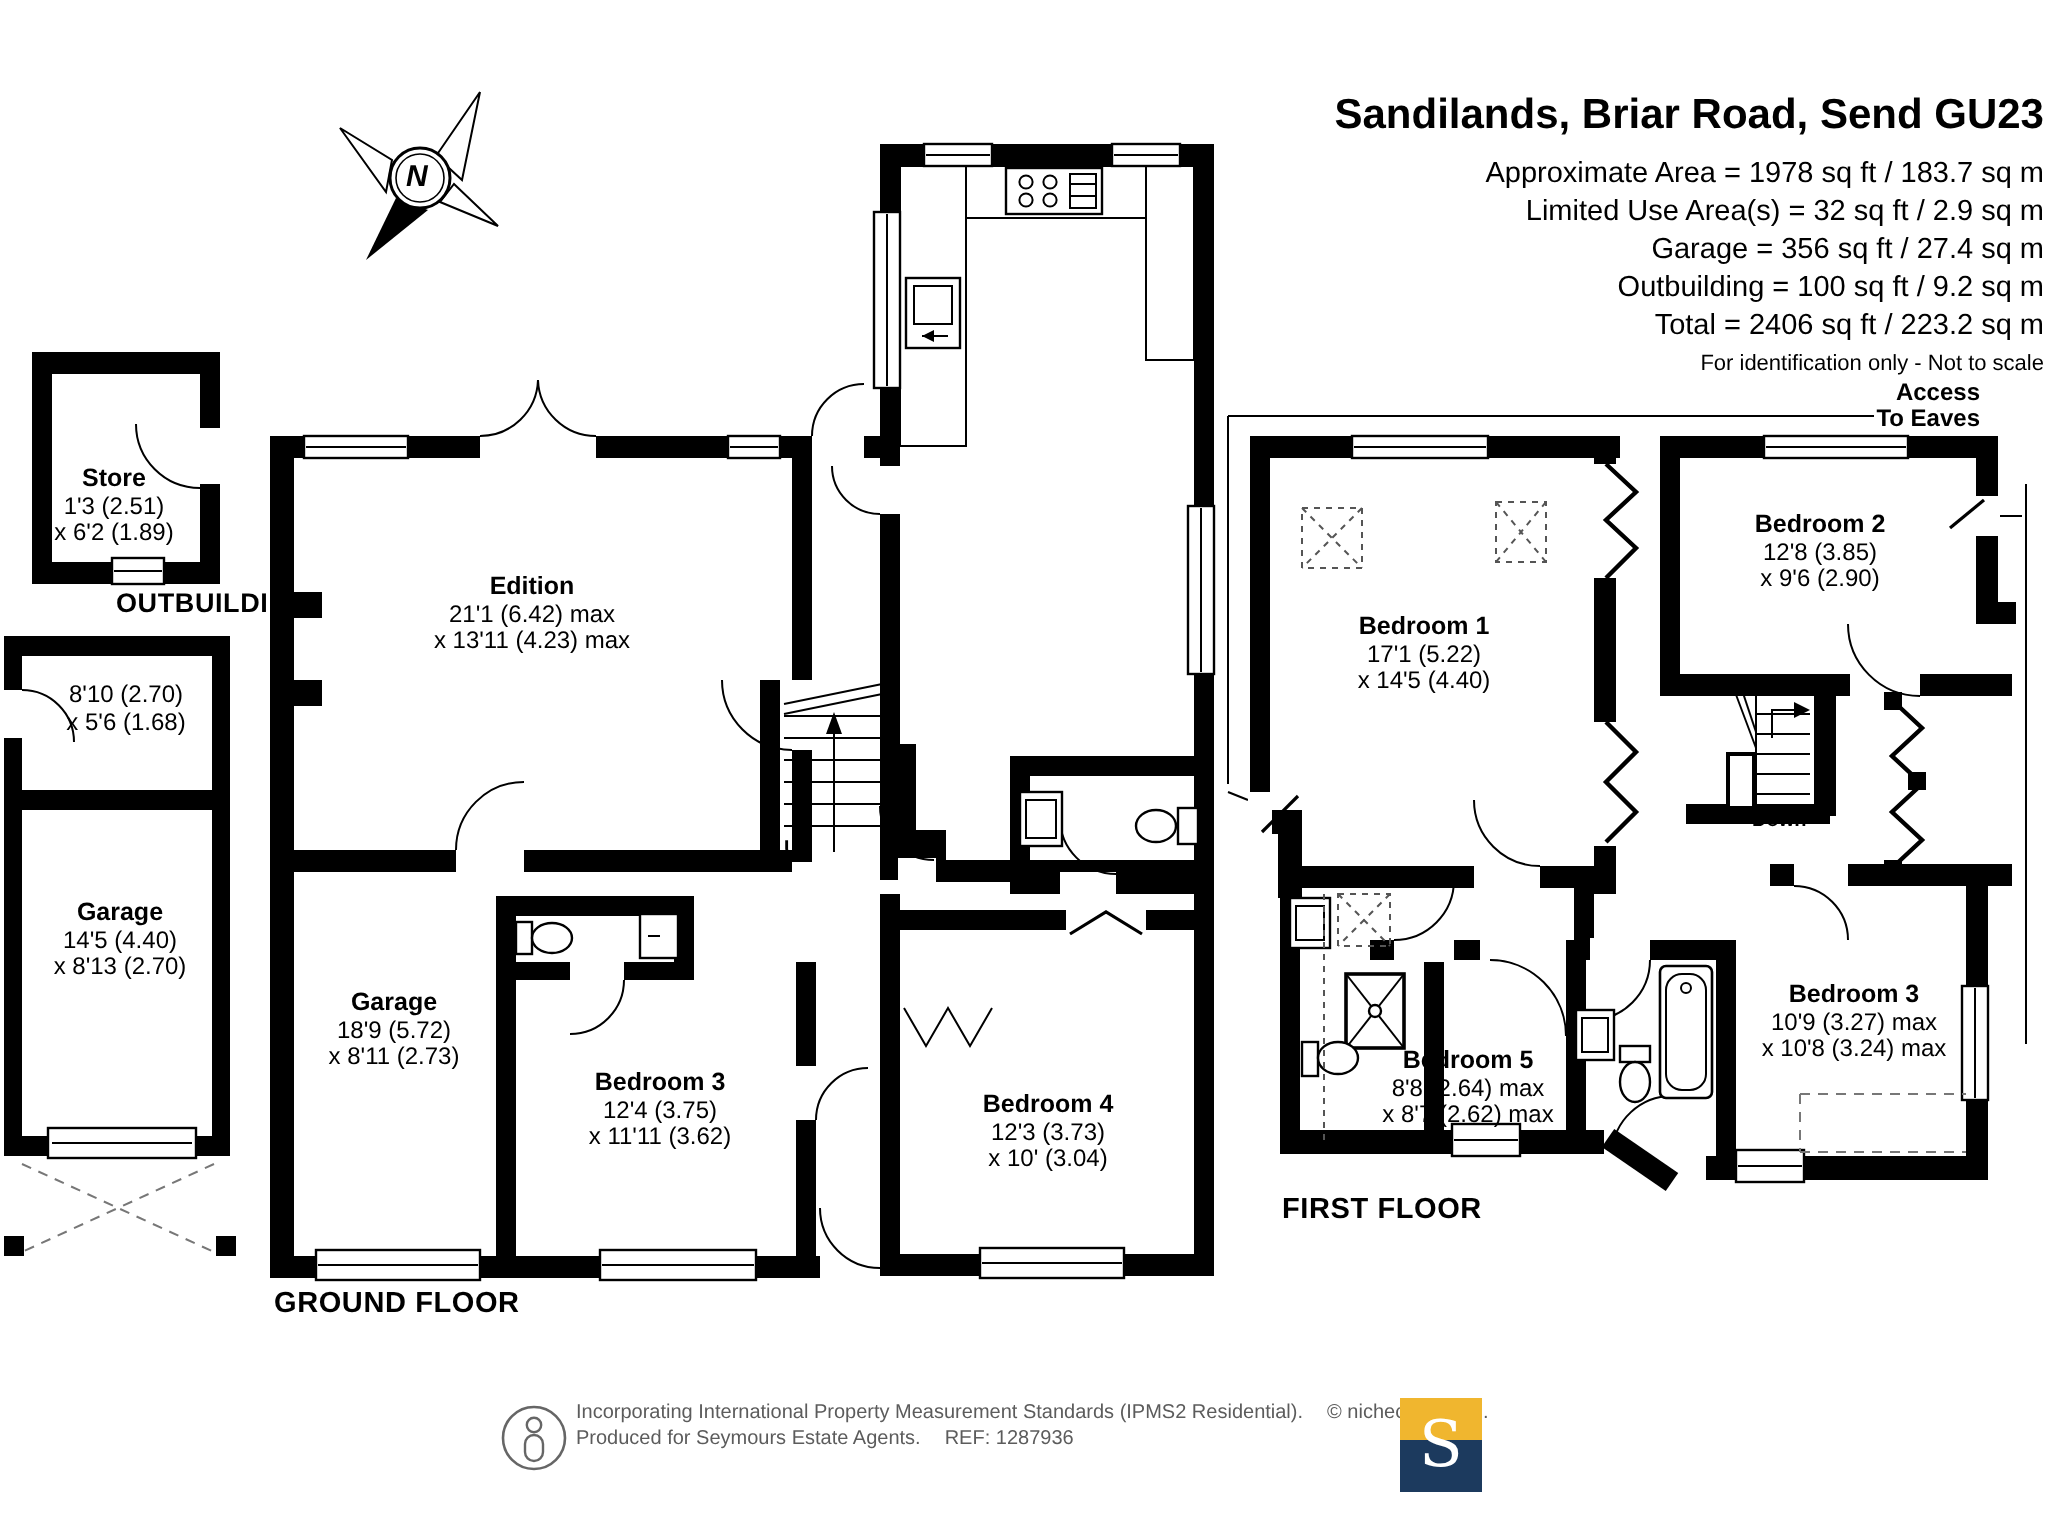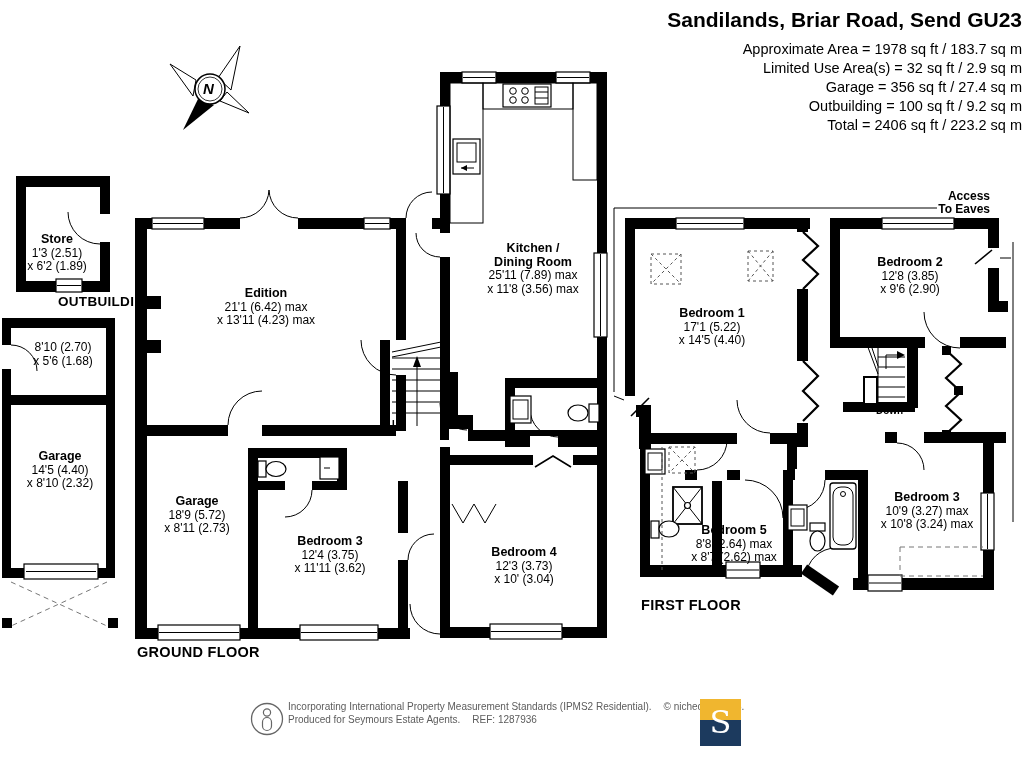--- a/index.html
+++ b/index.html
@@ -10,21 +10,21 @@
   .win{fill:#fff;stroke:#000;stroke-width:1.2;}
   .open{fill:#fff;}
   .thin{stroke:#000;stroke-width:1;fill:none;}
   .thin2{stroke:#000;stroke-width:1.6;fill:none;}
   .arc{stroke:#000;stroke-width:1;fill:none;}
   .fix{stroke:#000;stroke-width:1.2;fill:#fff;}
   .dash{stroke:#777;stroke-width:1;fill:none;stroke-dasharray:5 4;}
   .dashb{stroke:#555;stroke-width:1;fill:none;stroke-dasharray:3 3;}
   .zig{stroke:#000;stroke-width:2.2;fill:none;}
   .hdr{position:absolute;top:8px;right:2px;text-align:right;}
-  .hdr-title{font-size:21px;font-weight:bold;margin-bottom:8px;}
+  .hdr-title{font-size:21px;font-weight:bold;margin-bottom:8px;margin-top:38px;}
   .hdr-line{font-size:14.5px;line-height:19px;}
   .hdr-note{font-size:11px;margin-top:3px;}
   .room-label{position:absolute;transform:translateX(-50%);text-align:center;
               white-space:nowrap;font-size:12px;line-height:13.5px;}
   .room-name{font-weight:bold;font-size:12.5px;}
   .floor-label{position:absolute;font-weight:bold;font-size:14.5px;letter-spacing:.3px;}
   .small-label{position:absolute;font-weight:bold;font-size:10px;}
   .access-label{position:absolute;right:34px;top:190px;text-align:right;
                 font-weight:bold;font-size:12px;line-height:13px;}
   .compass-n{position:absolute;left:203px;top:80px;font-weight:bold;
@@ -351,20 +351,21 @@
     </g>
   </svg>
 
   <div class="hdr">
     <div class="hdr-title">Sandilands, Briar Road, Send GU23</div>
     <div class="hdr-line">Approximate Area = 1978 sq ft / 183.7 sq m</div>
     <div class="hdr-line">Limited Use Area(s) = 32 sq ft / 2.9 sq m</div>
     <div class="hdr-line">Garage = 356 sq ft / 27.4 sq m</div>
     <div class="hdr-line">Outbuilding = 100 sq ft / 9.2 sq m</div>
     <div class="hdr-line">Total = 2406 sq ft / 223.2 sq m</div>
+    <div class="hdr-note">For identification only - Not to scale</div>
   </div>
 
   <div class="compass-n">N</div>
 
   <div class="floor-label" style="left:14px;top:294px;font-size:13.5px;margin-left:44px;">OUTBUILDING</div>
   <div class="floor-label" style="left:137px;top:644px;">GROUND FLOOR</div>
   <div class="floor-label" style="left:641px;top:597px;">FIRST FLOOR</div>
   <div class="small-label" style="left:392px;top:419px;">Up</div>
   <div class="small-label" style="left:876px;top:405px;">Down</div>
   <div class="access-label">
@@ -377,32 +378,26 @@
     <div>1'3 (2.51)</div>
     <div>x 6'2 (1.89)</div>
   </div>
   <div class="room-label" style="left:63px;top:341px;">
     <div>8'10 (2.70)</div>
     <div>x 5'6 (1.68)</div>
   </div>
   <div class="room-label" style="left:60px;top:450px;">
     <div class="room-name">Garage</div>
     <div>14'5 (4.40)</div>
-    <div>x 8'10 (2.32)</div>
+    <div>x 8'13 (2.70)</div>
   </div>
   <div class="room-label" style="left:266px;top:287px;">
     <div class="room-name">Edition</div>
     <div>21'1 (6.42) max</div>
     <div>x 13'11 (4.23) max</div>
-  </div>
-  <div class="room-label" style="left:533px;top:242px;">
-    <div class="room-name">Kitchen /</div>
-    <div class="room-name">Dining Room</div>
-    <div>25'11 (7.89) max</div>
-    <div>x 11'8 (3.56) max</div>
   </div>
   <div class="room-label" style="left:197px;top:495px;">
     <div class="room-name">Garage</div>
     <div>18'9 (5.72)</div>
     <div>x 8'11 (2.73)</div>
   </div>
   <div class="room-label" style="left:330px;top:535px;">
     <div class="room-name">Bedroom 3</div>
     <div>12'4 (3.75)</div>
     <div>x 11'11 (3.62)</div>

